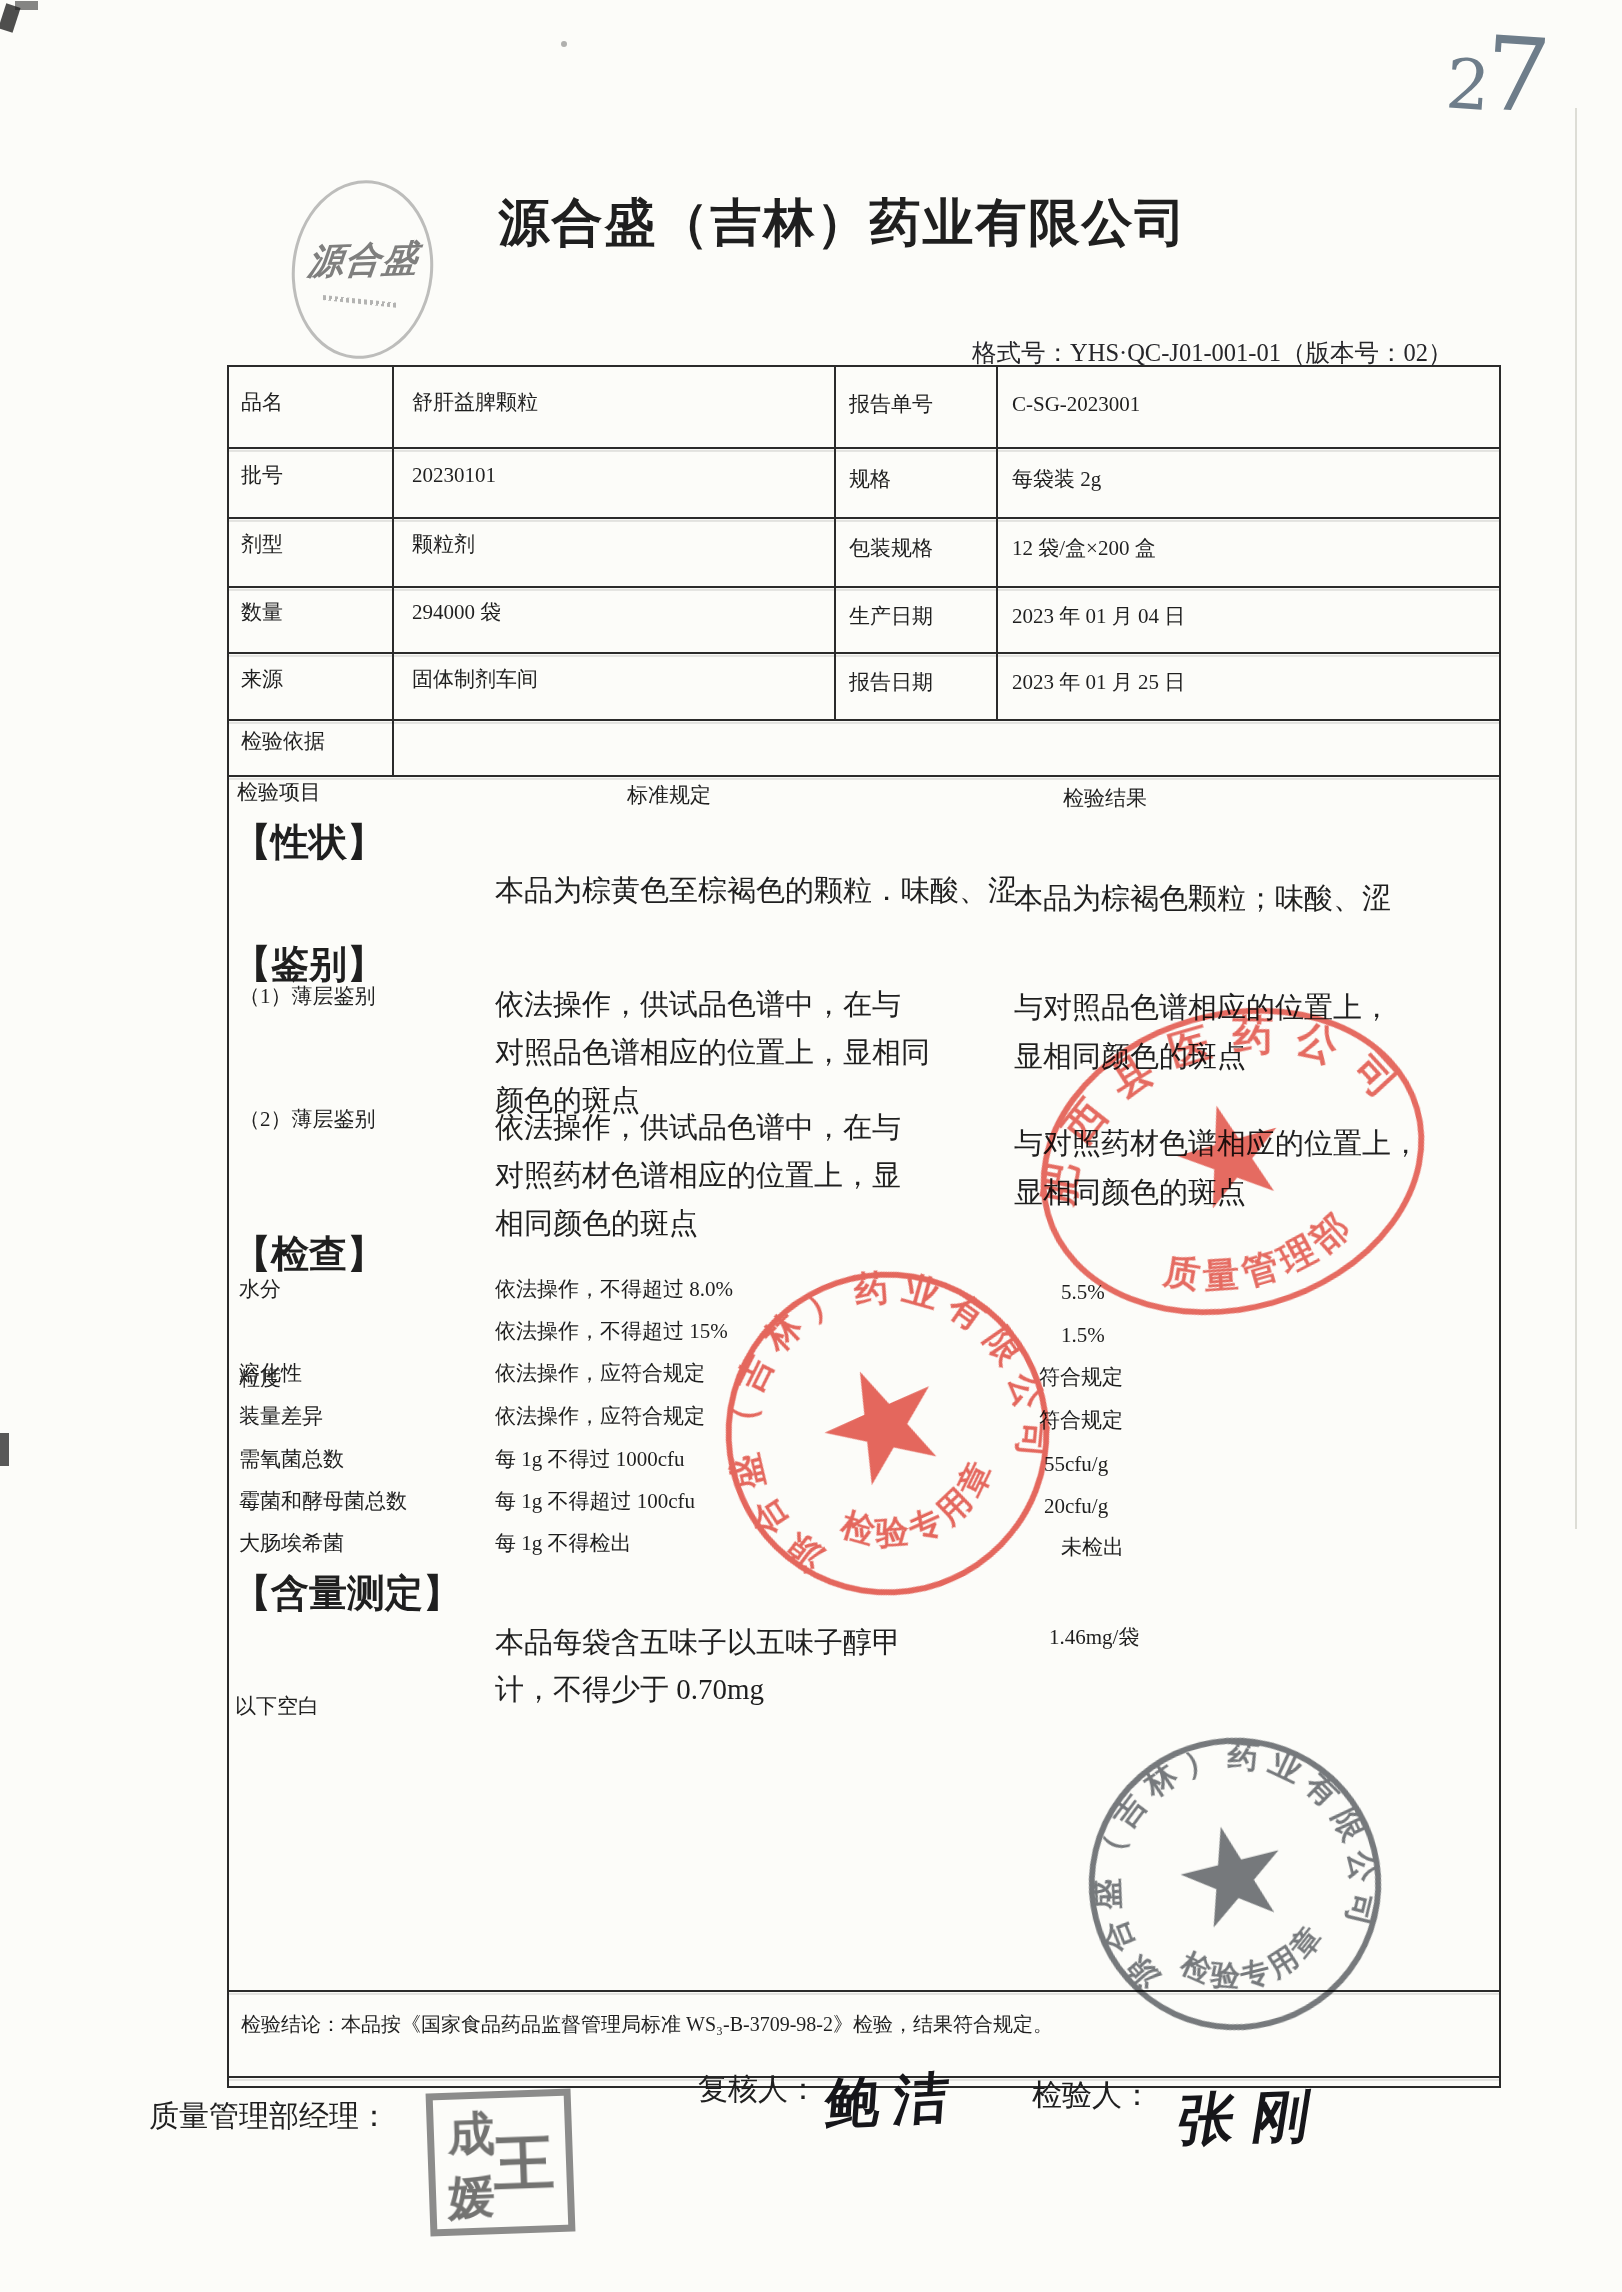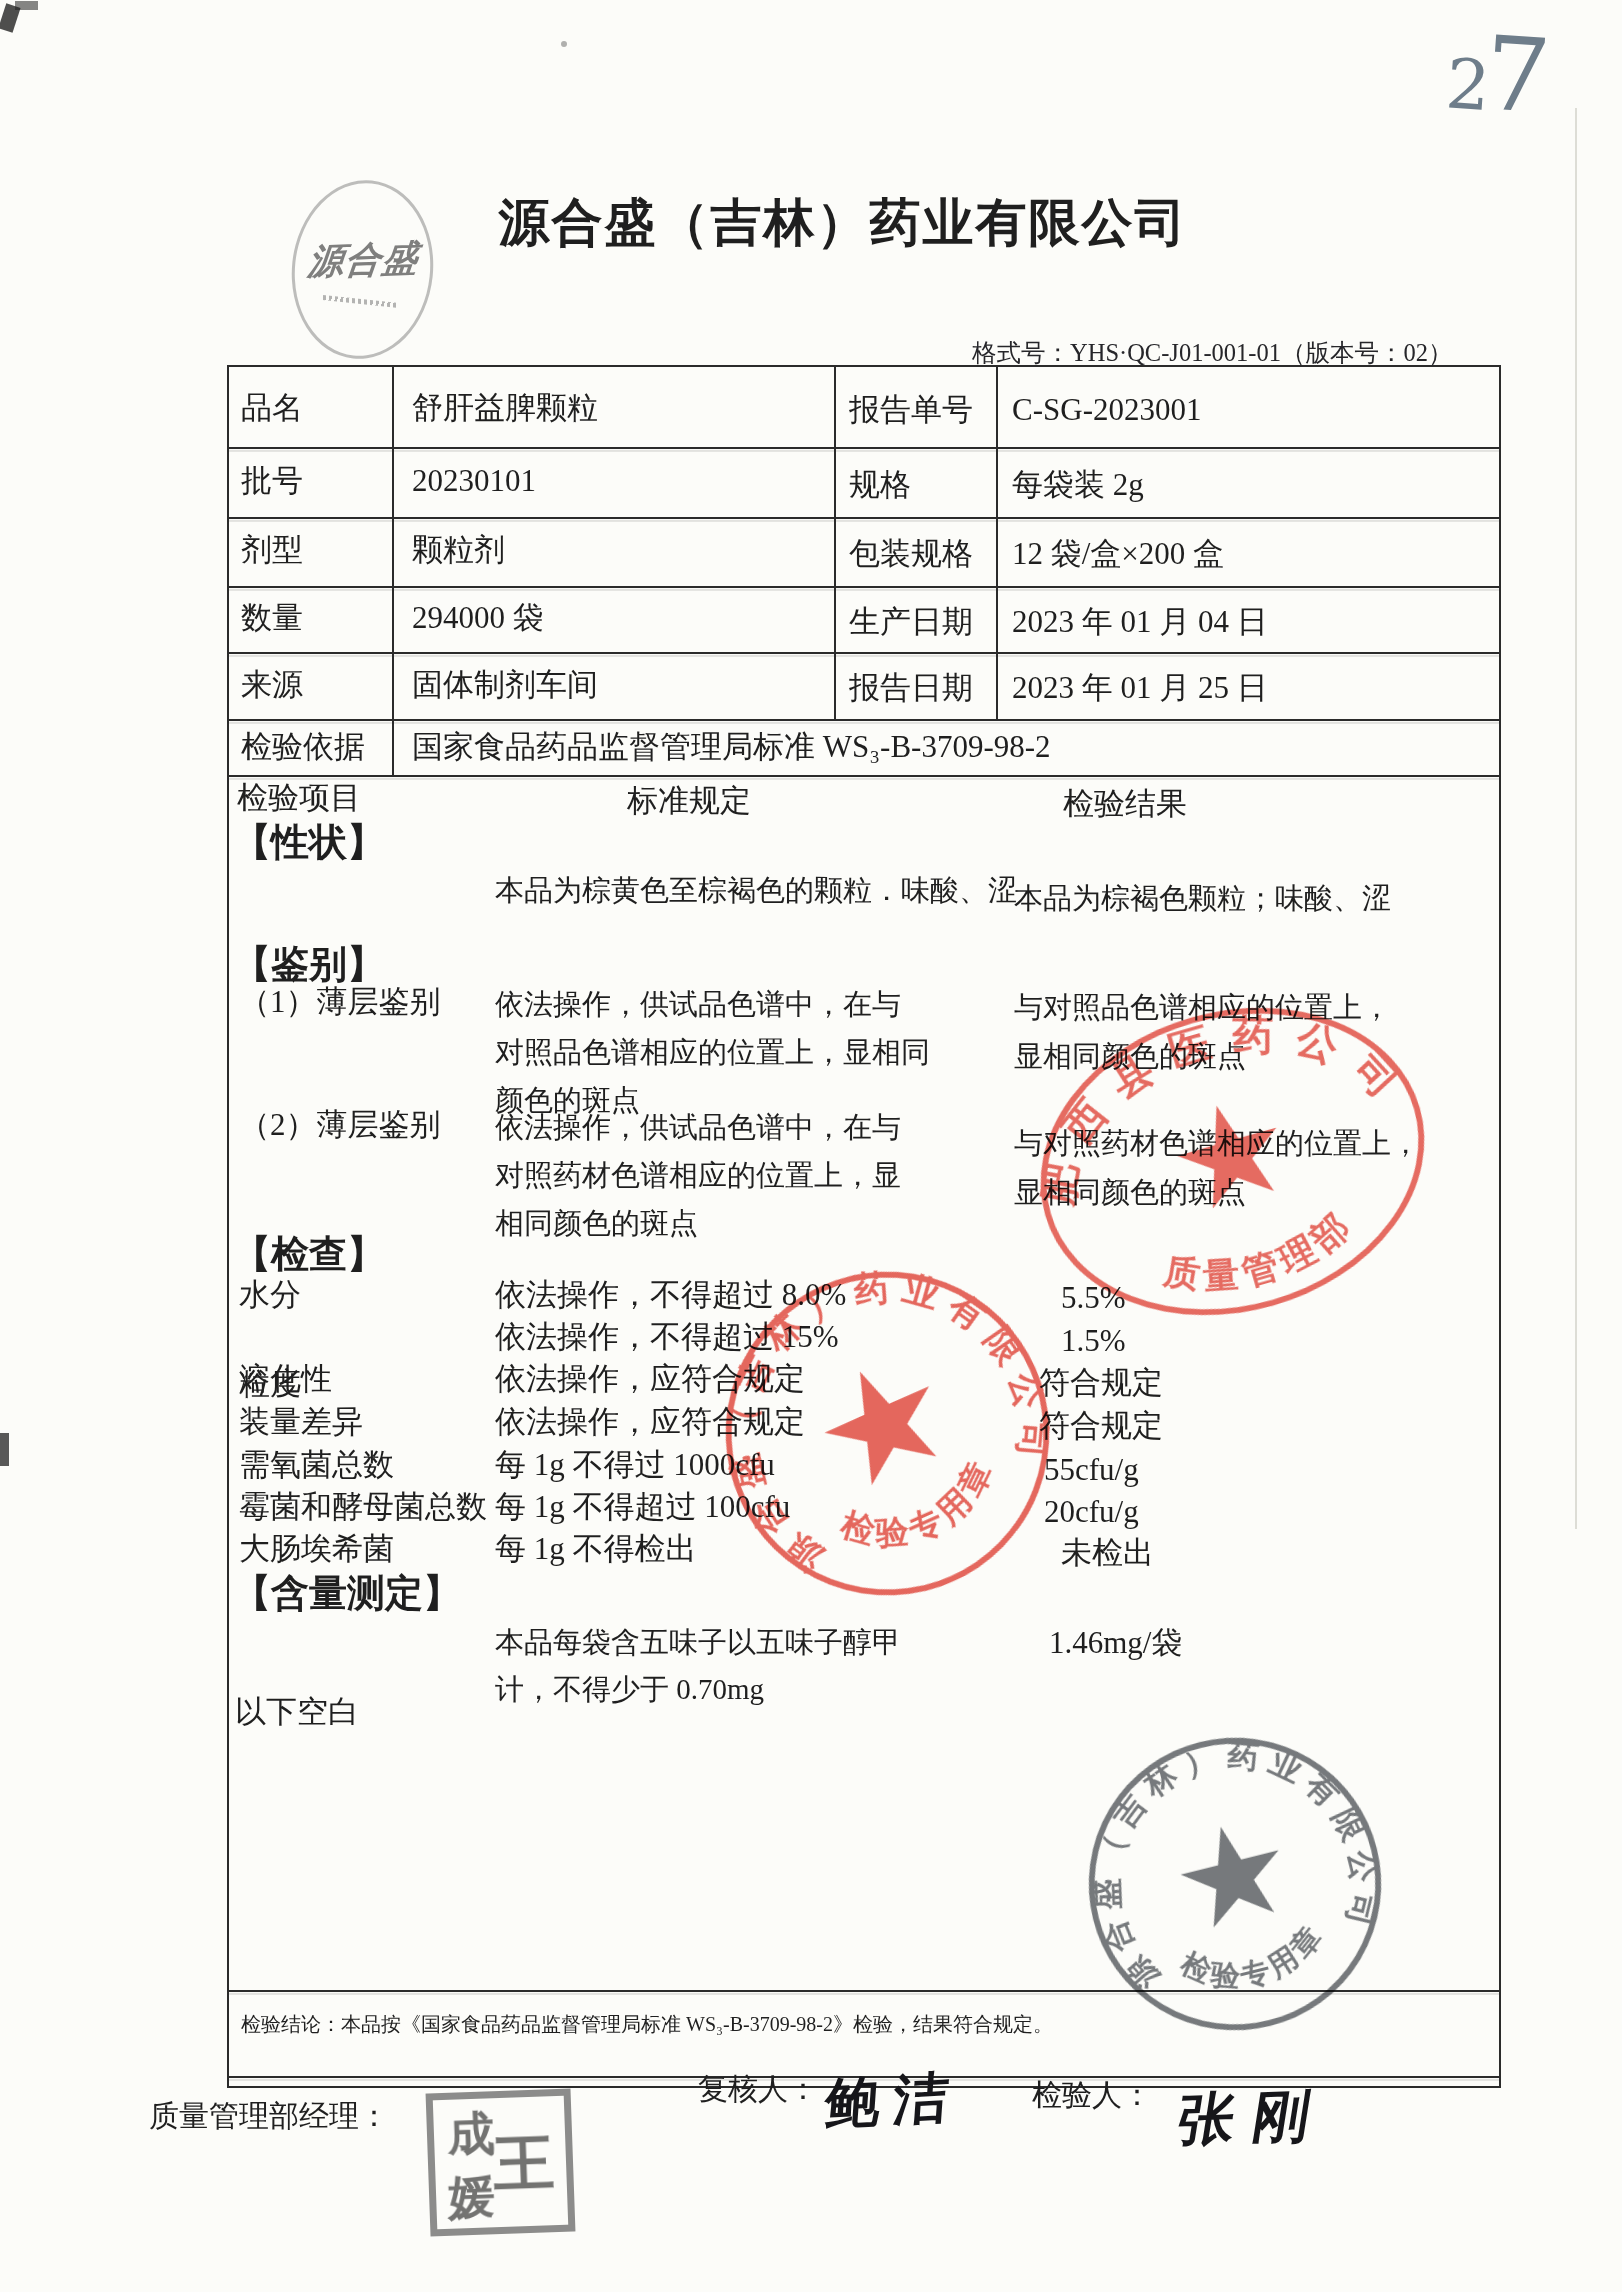--- a/index.html
+++ b/index.html
@@ -20,21 +20,21 @@
     background:repeating-linear-gradient(90deg,rgba(120,120,120,.55) 0 2.9px,transparent 2.9px 5.9px);}
   .company{left:451px;top:194px;width:784px;text-align:center;font-size:51px;font-weight:700;letter-spacing:2px;}
   .doctitle{left:451px;top:259px;width:784px;text-align:center;font-size:49px;font-weight:700;letter-spacing:4.9px;}
   .formatno{left:972px;top:339px;font-size:24.5px;color:#26262a;}
   
   .tbl{position:absolute;left:227px;top:365px;width:1274px;height:1723px;
     border:2.9px solid #2b2b2b;box-sizing:border-box;}
   .hl{position:absolute;left:0;width:100%;height:2px;background:#2b2b2b;box-shadow:0 2.9px 0 rgba(40,40,40,.12);}
   .vl{position:absolute;top:0;width:2px;background:#2b2b2b;}
   
-  .cell{font-size:31px;}
+  .cell{font-size:21px;}
   .sect{font-size:38px;font-weight:700;}
   .std{font-size:29px;line-height:48px;}
   .res{font-size:29px;line-height:49px;}
   .concl{font-size:20px;}
   .footlbl{font-size:30px;}
   .sig{position:absolute;font-size:55px;color:#16161a;font-weight:600;
     transform:rotate(-3deg) skewX(-7deg);letter-spacing:13.7px;}
   
   .stamp{position:absolute;mix-blend-mode:multiply;filter:blur(0.3px);}
   .stamp text{font-family:"Liberation Serif","DejaVu Serif",serif;font-weight:600;}
@@ -109,21 +109,20 @@
   <div class="t cell" style="left:412px;top:600px;">294000 袋</div>
   <div class="t cell" style="left:849px;top:604px;">生产日期</div>
   <div class="t cell" style="left:1012px;top:604px;">2023 年 01 月 04 日</div>
 
   <div class="t cell" style="left:241px;top:667px;">来源</div>
   <div class="t cell" style="left:412px;top:667px;">固体制剂车间</div>
   <div class="t cell" style="left:849px;top:670px;">报告日期</div>
   <div class="t cell" style="left:1012px;top:670px;">2023 年 01 月 25 日</div>
 
   <div class="t cell" style="left:241px;top:729px;">检验依据</div>
-  <div class="t cell" style="left:412px;top:729px;">国家食品药品监督管理局标准 WS₃-B-3709-98-2</div>
 
   <div class="t cell" style="left:237px;top:780px;">检验项目</div>
   <div class="t cell" style="left:627px;top:783px;">标准规定</div>
   <div class="t cell" style="left:1063px;top:786px;">检验结果</div>
 
   <div class="t sect" style="left:233px;top:821px;">【性状】</div>
   <div class="t std" style="left:495px;top:866px;">本品为棕黄色至棕褐色的颗粒．味酸、涩</div>
   <div class="t res" style="left:1014px;top:874px;">本品为棕褐色颗粒；味酸、涩</div>
 
   <div class="t sect" style="left:233px;top:943px;">【鉴别】</div>

